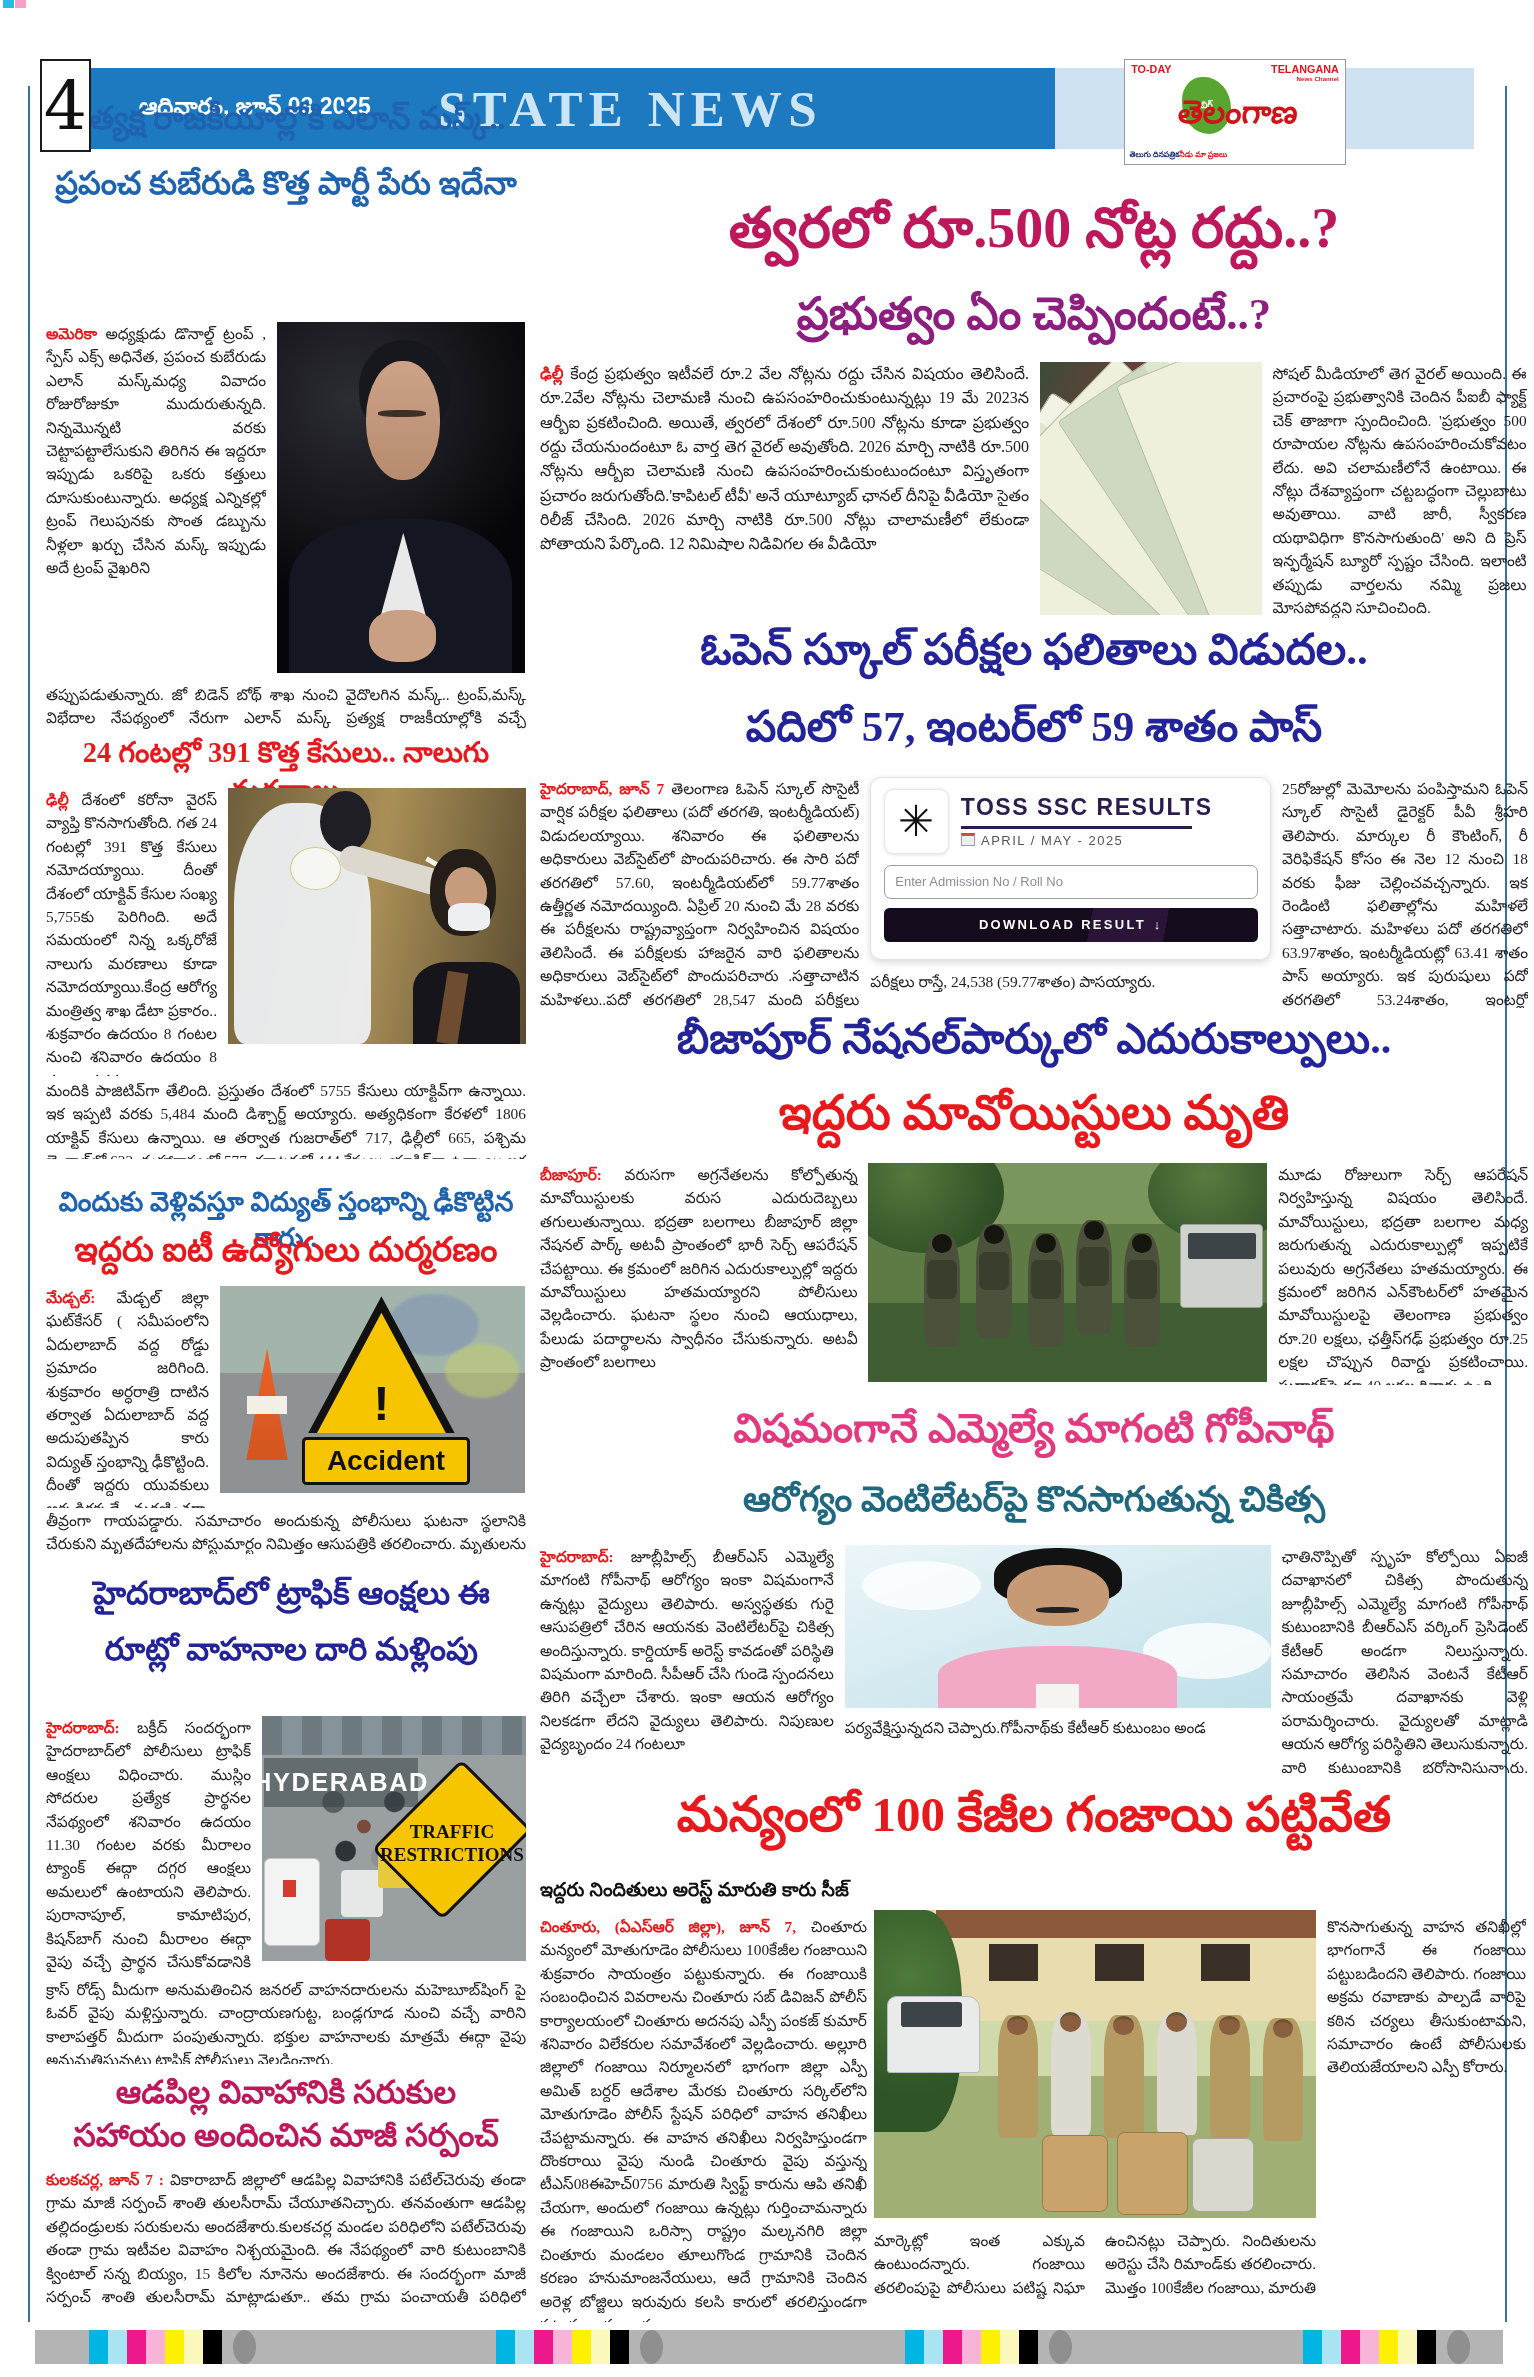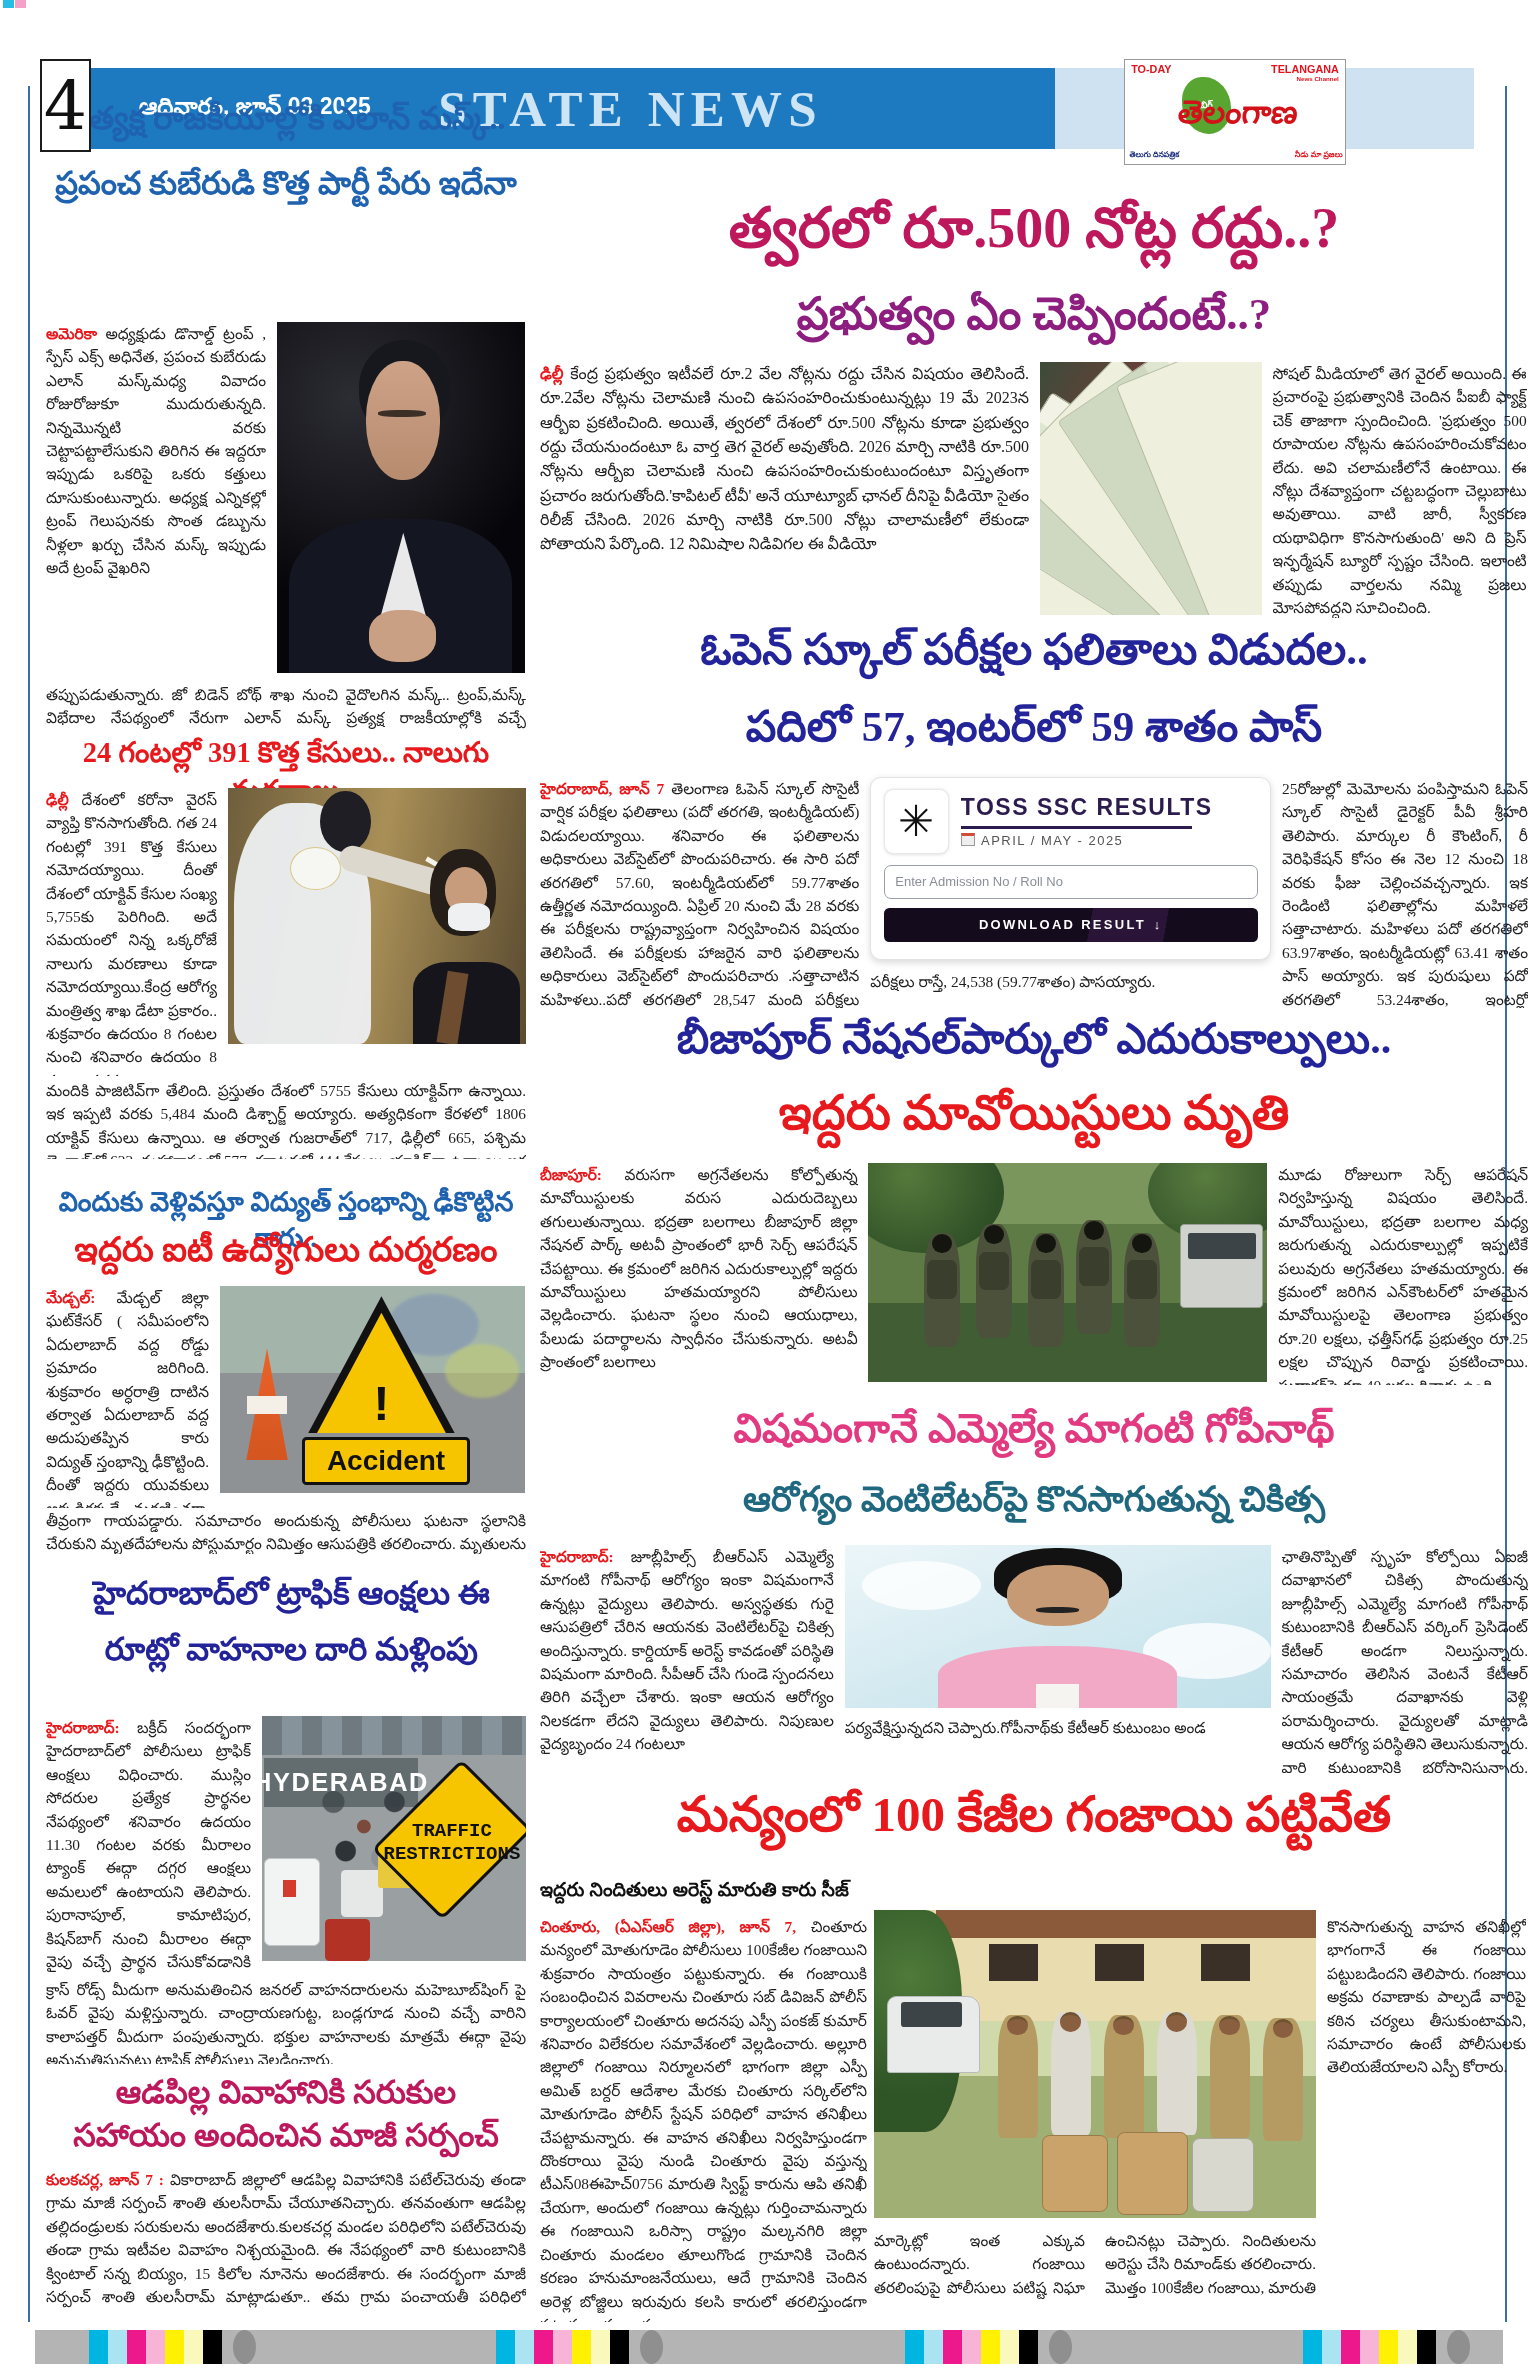--- a/index.html
+++ b/index.html
@@ -16,21 +16,21 @@
   .hdr-band{position:absolute;left:91px;top:68px;width:1383px;height:81px;background:#cfe2f1}
   .hdr-bar{position:absolute;left:91px;top:68px;width:964px;height:81px;background:#1d7ac0;display:flex;align-items:center}
   .pagenum{position:absolute;left:40px;top:59px;width:51px;height:93px;background:#fff;border:2.3px solid #1c1c1c;display:flex;align-items:center;justify-content:center;font-family:"DejaVu Serif",serif;font-size:68px;color:#111;z-index:3}
   .hdr-date{margin-left:48px;color:#ffffff;font-family:"Liberation Sans",sans-serif;font-weight:bold;font-size:23px;white-space:nowrap}
   .hdr-title{position:absolute;left:293px;width:493px;text-align:center;color:#cde4f5;font-family:"Liberation Serif",serif;font-size:51px;letter-spacing:6.2px;font-weight:600}
   .logo{position:absolute;left:1124px;top:59px;width:222px;height:106px;background:#fff;border:0.8px solid #9a9a9a;z-index:2;padding:3.1px 6.2px;overflow:hidden}
   .logo-toprow{display:flex;justify-content:space-between;font-family:"Liberation Sans",sans-serif;font-weight:bold;font-size:10.8px;color:#e1131c}
   .logo-sub{text-align:right;font-size:6.2px;color:#e1131c;font-family:"Liberation Sans",sans-serif;font-weight:bold}
   .logo-map{position:absolute;left:57px;top:17px;width:49px;height:57px;background:#58a531;border-radius:40% 55% 45% 55%;display:flex;align-items:center;justify-content:center;color:#fff;font-size:9.3px;font-family:"Liberation Sans",sans-serif;font-weight:bold}
   .logo-script{position:absolute;left:14px;top:34px;width:197px;text-align:center;color:#d21218;font-size:32px;font-weight:bold;transform:skewX(-6deg)}
-  .logo-bottomrow{position:absolute;left:4.6px;bottom:3.1px;width:213px;display:flex;justify-content:space-between;font-size:7.7px;font-family:"Liberation Sans",sans-serif}
+  .logo-bottomrow{position:absolute;left:4.6px;bottom:3.1px;width:213px;display:flex;font-size:7.7px;font-family:"Liberation Sans",sans-serif}
   .logo-bl{color:#1d2f7c;font-weight:bold}.logo-br{color:#e1131c;font-weight:bold}
   
   .h{position:absolute;text-align:center;font-weight:700;line-height:1.35}
   .body-txt{font-size:15.4px;line-height:1.52;color:#1d1d1d;text-align:justify;overflow:hidden}
   .dateline{color:#e8191d;font-weight:bold}
   .flexrow{position:absolute;display:flex;gap:10.8px}
   .photo{position:relative;overflow:hidden;flex-shrink:0;background:#888}
   
   .c-blue{color:#1e62b0}.c-navy{color:#24249a}.c-red{color:#e8191d}.c-purple{color:#8d1d7f}
   .c-pink{color:#e23a80}.c-teal{color:#20687f}.c-blue2{color:#be185d}
@@ -84,21 +84,21 @@
   .t-bldg{position:absolute;top:0;left:0;width:100%;height:16%;background:repeating-linear-gradient(90deg,#6f7a80 0 20px,#87939a 20px 40px)}
   .t-van{position:absolute;left:1%;bottom:6%;width:21%;height:36%;background:#f2f4f4;border-radius:6.2px;border:0.8px solid #c2c6c6}
   .t-van-cross{position:absolute;left:8%;bottom:26%;width:5%;height:7%;background:#d23b2e}
   .t-car1{position:absolute;left:24%;bottom:0;width:17%;height:17%;background:#b33226;border-radius:4.6px}
   .t-car2{position:absolute;left:30%;bottom:18%;width:16%;height:19%;background:#e6e8e8;border-radius:4.6px}
   .t-auto{position:absolute;left:44%;bottom:30%;width:13%;height:20%;background:#e8c93c;border-radius:6.2px 6.2px 3.1px 3.1px}
   .t-crowd{position:absolute;left:18%;top:20%;width:46%;height:50%;background:radial-gradient(circle at 20% 30%,#5a5f63 0 8%,transparent 9%),radial-gradient(circle at 45% 50%,#7c4a3a 0 7%,transparent 8%),radial-gradient(circle at 70% 30%,#3c4248 0 8%,transparent 9%),radial-gradient(circle at 60% 75%,#8a9096 0 9%,transparent 10%),radial-gradient(circle at 30% 70%,#2e3338 0 8%,transparent 9%)}
   .t-hyd{position:absolute;left:1%;top:17%;width:58%;height:20%;background:rgba(55,66,70,.55);display:flex;align-items:center;justify-content:center;color:#fff;font-family:"Liberation Sans",sans-serif;font-weight:800;font-size:25.4px;letter-spacing:1.5px}
   .t-dia{position:absolute;right:1%;top:16%;width:54%;height:72%;display:flex;align-items:center;justify-content:center}
   .t-dia-bg{position:absolute;left:15%;top:12%;width:70%;height:72%;background:#f7c500;border:3.9px solid #111;border-radius:7.7px;transform:rotate(45deg)}
-  .t-dia-text{position:relative;text-align:center;font-family:Liberation Mono, monospace;font-weight:800;color:#111;font-size:19px;line-height:1.25}
+  .t-dia-text{position:relative;text-align:center;font-family:Liberation Serif, serif;font-weight:800;color:#111;font-size:19px;line-height:1.25}
   .tra-below{left:46px;top:1978px;width:480px;height:86px}
   .h-wed{left:46px;top:2071px;width:480px;font-size:32px}
   .wed-body{left:46px;top:2168px;width:480px;height:143px}
   
   .h-cur1{left:540px;top:191px;width:988px;font-size:56px}
   .h-cur2{left:540px;top:284px;width:988px;font-size:45px}
   .cur-row{left:540px;top:362px;width:988px;height:256px}
   .cur-t1{width:489px;height:256px;font-size:16px}
   .cur-photo{width:222px;height:253px;background:linear-gradient(120deg,#3d4b39,#7a3b38 42%,#2f4731)}
   .note{position:absolute;bottom:-34%;left:-50%;width:160%;height:62%;background:linear-gradient(#f2f3e6 0 20%,#dfe6cf 20% 34%,#cfd8c0 34% 100%);border:0.8px solid #b4bda3;border-radius:4.6px;transform-origin:92% 88%}

